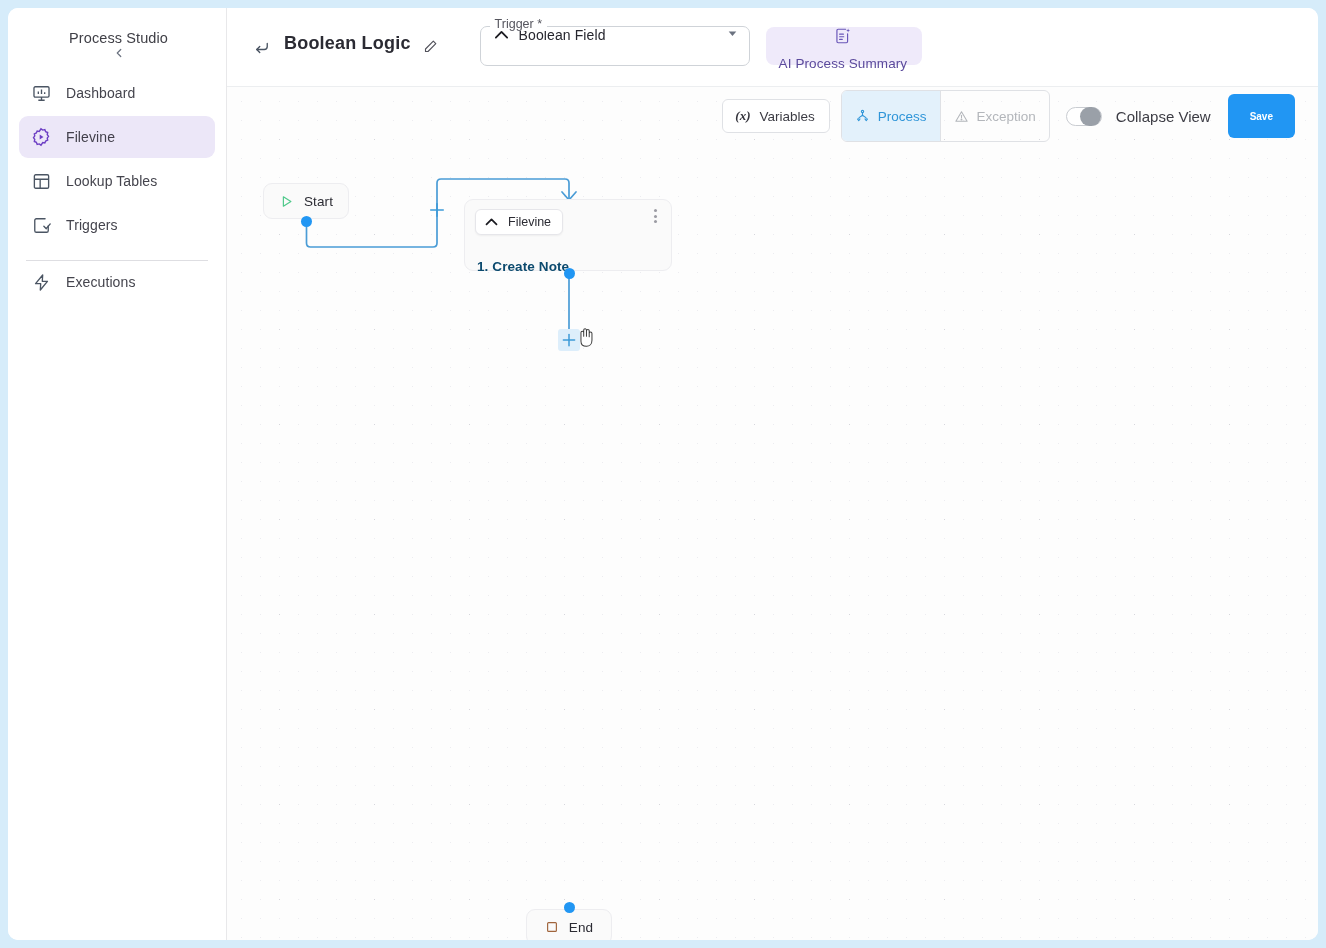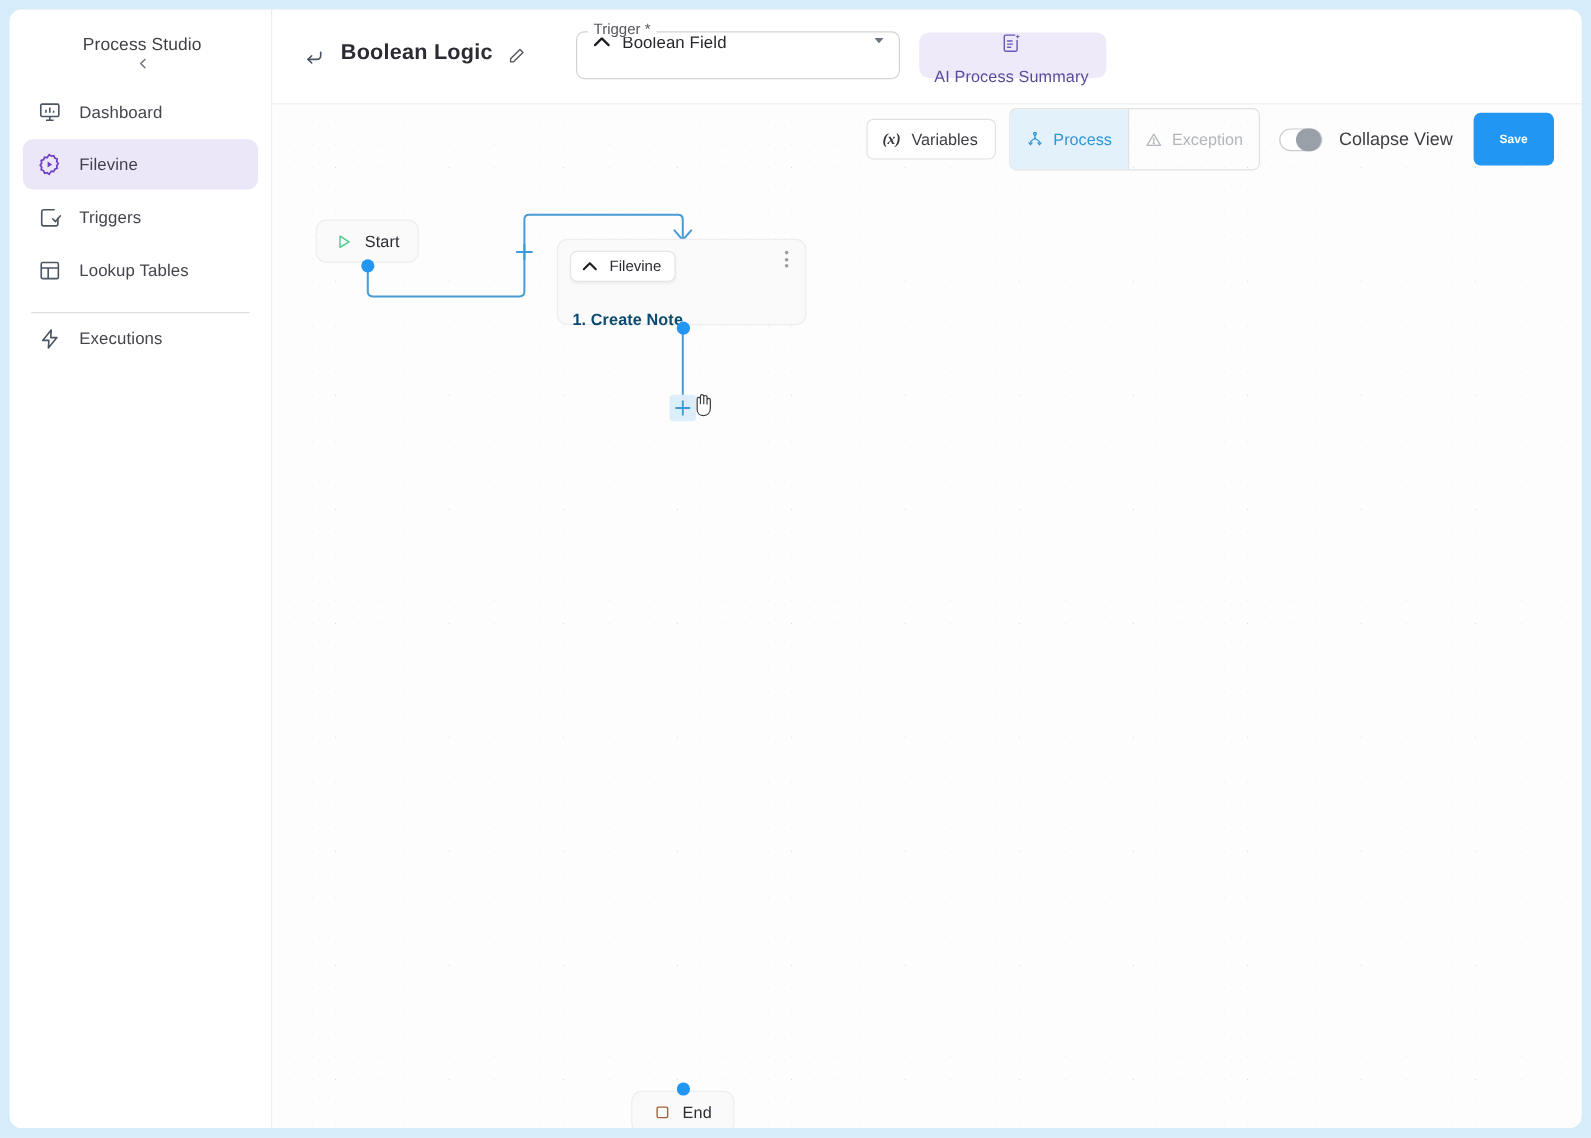--- a/index.html
+++ b/index.html
@@ -395,37 +395,37 @@
           <svg width="20" height="20" viewBox="0 0 24 24" fill="none" stroke="currentColor" stroke-width="1.7">
               <path d="M12 2.2l2.1 1.5 2.5-.5 1 2.4 2.4 1-.5 2.5 1.5 2.1-1.5 2.1.5 2.5-2.4 1-1 2.4-2.5-.5L12 21.8l-2.1-1.5-2.5.5-1-2.4-2.4-1 .5-2.5L3 12.8l1.5-2.1L4 8.2l2.4-1 1-2.4 2.5.5z"></path>
               <polygon points="10.4,9 15,12 10.4,15" fill="currentColor" stroke="none"></polygon>
             </svg>
         </span>
         <span class="nav-label">Filevine</span>
       </div>
 
       <div class="nav-item">
         <span class="nav-ico">
-          <svg width="19" height="19" viewBox="0 0 24 24" fill="none" stroke="currentColor" stroke-width="1.7" stroke-linecap="round" stroke-linejoin="round">
-              <path d="M20.5 12.5v6a2 2 0 0 1-2 2h-13a2 2 0 0 1-2-2v-13a2 2 0 0 1 2-2h11"></path>
-              <polyline points="15 13 18 16 23 10"></polyline>
-            </svg>
-        </span>
-        <span class="nav-label">Triggers</span>
-      </div>
-
-      <div class="nav-item">
-        <span class="nav-ico">
           <svg width="19" height="19" viewBox="0 0 24 24" fill="none" stroke="currentColor" stroke-width="1.7">
               <rect x="3" y="3.5" width="18" height="17" rx="1.6"></rect>
               <line x1="3" y1="9.2" x2="21" y2="9.2"></line>
               <line x1="10.3" y1="9.2" x2="10.3" y2="20.5"></line>
             </svg>
         </span>
         <span class="nav-label">Lookup Tables</span>
+      </div>
+
+      <div class="nav-item">
+        <span class="nav-ico">
+          <svg width="19" height="19" viewBox="0 0 24 24" fill="none" stroke="currentColor" stroke-width="1.7" stroke-linecap="round" stroke-linejoin="round">
+              <path d="M20.5 12.5v6a2 2 0 0 1-2 2h-13a2 2 0 0 1-2-2v-13a2 2 0 0 1 2-2h11"></path>
+              <polyline points="15 13 18 16 23 10"></polyline>
+            </svg>
+        </span>
+        <span class="nav-label">Triggers</span>
       </div>
     </nav>
 
     <div class="sidebar-divider"></div>
 
     <nav class="nav-list">
       <div class="nav-item">
         <span class="nav-ico">
           <svg width="19" height="19" viewBox="0 0 24 24" fill="none" stroke="currentColor" stroke-width="1.7" stroke-linecap="round" stroke-linejoin="round">
               <polygon points="13.5 2.5 4.5 13.5 11 13.5 10.5 21.5 19.5 10.5 13 10.5"></polygon>

